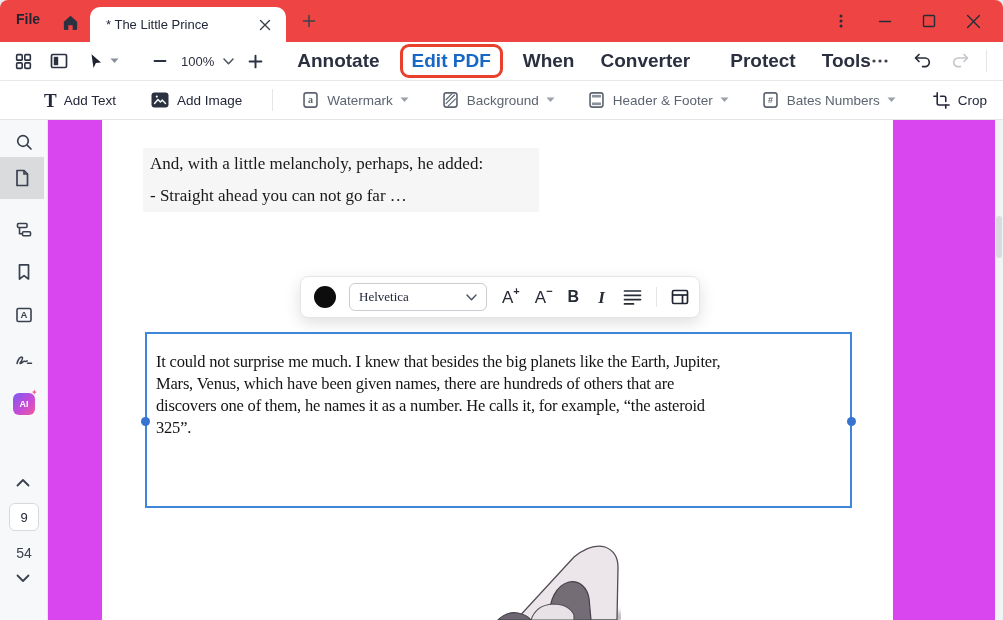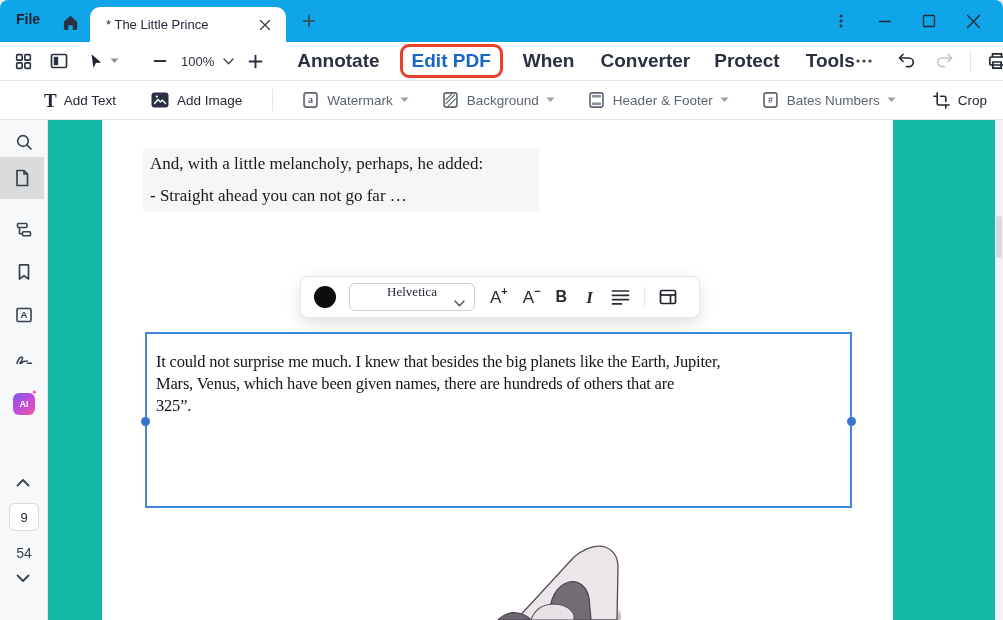--- a/index.html
+++ b/index.html
@@ -2,21 +2,21 @@
 <html><head>
 <meta charset="utf-8">
 <style>
   * { margin:0; padding:0; box-sizing:border-box; }
   html,body { background:#e9eaec; }
   body { font-family:"Liberation Sans", sans-serif; }
   .window { position:relative; width:1003px; height:620px; background:#f1f3f5; overflow:hidden;
             border-radius:8px 8px 0 0; }
 
   
-  .titlebar { position:absolute; left:0; top:0; width:1003px; height:42px; background:#0ea5e9; }
+  .titlebar { position:absolute; left:0; top:0; width:1003px; height:42px; background:#ef4444; }
   .file-menu { position:absolute; left:16px; top:11px; font-size:14px; font-weight:700; color:#1f2430; }
   .home-btn { position:absolute; left:58px; top:10px; width:24px; height:24px; display:flex; align-items:center; justify-content:center; }
   .tab { position:absolute; left:90px; top:7px; width:196px; height:35px; background:#ffffff;
          border-radius:10px 10px 0 0; display:flex; align-items:center; }
   .tab-title { margin-left:16px; font-size:13px; color:#23283a; white-space:nowrap; }
   .tab-close { margin-left:auto; margin-right:12px; width:18px; height:18px; display:flex; align-items:center; justify-content:center; }
   .newtab-btn { position:absolute; left:298px; top:10px; width:22px; height:22px; display:flex; align-items:center; justify-content:center; }
   .win-controls { position:absolute; right:8px; top:0; height:42px; display:flex; align-items:center; }
   .win-btn { width:44px; height:42px; display:flex; align-items:center; justify-content:center; }
 
@@ -48,36 +48,36 @@
   .ai-badge { position:absolute; left:13px; top:273px; width:22px; height:22px; border-radius:6px;
               background:linear-gradient(135deg,#7b5cf0,#c64bd8 55%,#f0599a); color:#fff;
               font-size:9px; font-weight:700; display:flex; align-items:center; justify-content:center; }
   .ai-sparkle { position:absolute; left:31px; top:268px; font-size:8px; color:#f2599b; }
   .page-input { position:absolute; left:9px; top:383px; width:30px; height:28px; background:#fff;
                 border:1px solid #d6d9de; border-radius:6px; font-size:13px; color:#23283a;
                 display:flex; align-items:center; justify-content:center; }
   .page-total { position:absolute; left:0; top:425px; width:48px; text-align:center; font-size:14px; color:#3a414d; }
 
   
-  .doc-area { position:absolute; left:48px; top:120px; width:955px; height:500px; background:#14b8a6; }
+  .doc-area { position:absolute; left:48px; top:120px; width:955px; height:500px; background:#d946ef; }
   .page { position:absolute; left:54px; top:0; width:791px; height:500px; background:#ffffff; }
   .scrollbar { position:absolute; right:0; top:0; width:8px; height:500px; background:#f2f3f4; }
   .scroll-thumb { position:absolute; left:1px; top:96px; width:6px; height:42px; background:#d8dadd; border-radius:3px; }
 
   .hover-block { position:absolute; left:41px; top:28px; width:396px; height:64px; background:#f6f6f6; }
   .hover-line { font-family:"Liberation Serif", serif; font-size:17px; color:#191919;
                 line-height:32px; padding-left:7px; white-space:nowrap; }
 
   
   .fmt-bar { position:absolute; left:198px; top:156px; width:400px; height:42px; background:#ffffff;
              border:1px solid #e3e5e8; border-radius:8px; box-shadow:0 5px 16px rgba(0,0,0,.13);
              display:flex; align-items:center; padding-left:13px; }
   .swatch { width:22px; height:22px; border-radius:50%; background:#0d0d0d; }
-  .font-select { margin-left:13px; width:126px; height:28px; border:1px solid #c9cdd2; border-radius:6px;
-                 display:flex; align-items:center; padding:0 9px;flex-direction:column; }
+  .font-select { margin-left:13px; width:138px; height:28px; border:1px solid #c9cdd2; border-radius:6px;
+                 display:flex; align-items:center; padding:0 9px; }
   .font-name { font-family:"Liberation Serif", serif; font-size:13px; color:#23283a; }
   .fmt-btn { margin-left:15px; font-size:16px; color:#262b36; display:flex; align-items:flex-start; line-height:1; }
   .fmt-letter { font-size:17px; font-weight:500; }
   .fmt-sign { font-size:11px; margin-top:-3px; font-weight:600; }
   .bold-b { font-weight:800; font-size:16px; }
   .ital-i { font-family:"Liberation Serif", serif; font-style:italic; font-weight:600; font-size:17px; }
 
   
   .textbox { position:absolute; left:43px; top:212px; width:707px; height:176px;
              border:2px solid #3f85da; padding:5px 9px; }
@@ -184,21 +184,21 @@
           <path d="M7 1.5v11M1.5 7h11" stroke="#2a3140" stroke-width="1.8" stroke-linecap="round"></path>
         </svg>
     </div>
 
     <span class="nav-tab" style="margin-left:34px">Annotate</span>
     <span class="edit-pdf-box" style="margin-left:20px">
       <span class="nav-tab">Edit PDF</span>
     </span>
     <span class="nav-tab" style="margin-left:20px">When</span>
     <span class="nav-tab" style="margin-left:26px">Converter</span>
-    <span class="nav-tab" style="margin-left:24px">Protect</span>
+    <span class="nav-tab" style="margin-left:40px">Protect</span>
     <span class="nav-tab" style="margin-left:26px">Tools</span>
 
     <div class="right-group">
       <div class="tb-btn">
         <svg width="18" height="6" viewBox="0 0 18 6">
             <circle cx="3" cy="3" r="1.6" fill="#3a4049"></circle>
             <circle cx="9" cy="3" r="1.6" fill="#3a4049"></circle>
             <circle cx="15" cy="3" r="1.6" fill="#3a4049"></circle>
           </svg>
       </div>
@@ -429,20 +429,21 @@
             </svg>
         </div>
       </div>
 
       <div class="textbox">
         <div class="handle h-left"></div>
         <div class="handle h-right"></div>
         <div class="para2">
           <div class="doc-line">It could not surprise me much. I knew that besides the big planets like the Earth, Jupiter,</div>
           <div class="doc-line">Mars, Venus, which have been given names, there are hundreds of others that are</div>
+          <div class="doc-line">discovers one of them, he names it as a number. He calls it, for example, “the asteroid</div>
           <div class="doc-line">325”.</div>
         </div>
       </div>
 
       <svg class="pdf-image" viewBox="0 0 243 80">
         <defs>
           <filter id="soft" x="-30%" y="-30%" width="160%" height="160%">
               <feGaussianBlur stdDeviation="3"></feGaussianBlur>
             </filter>
         </defs>

